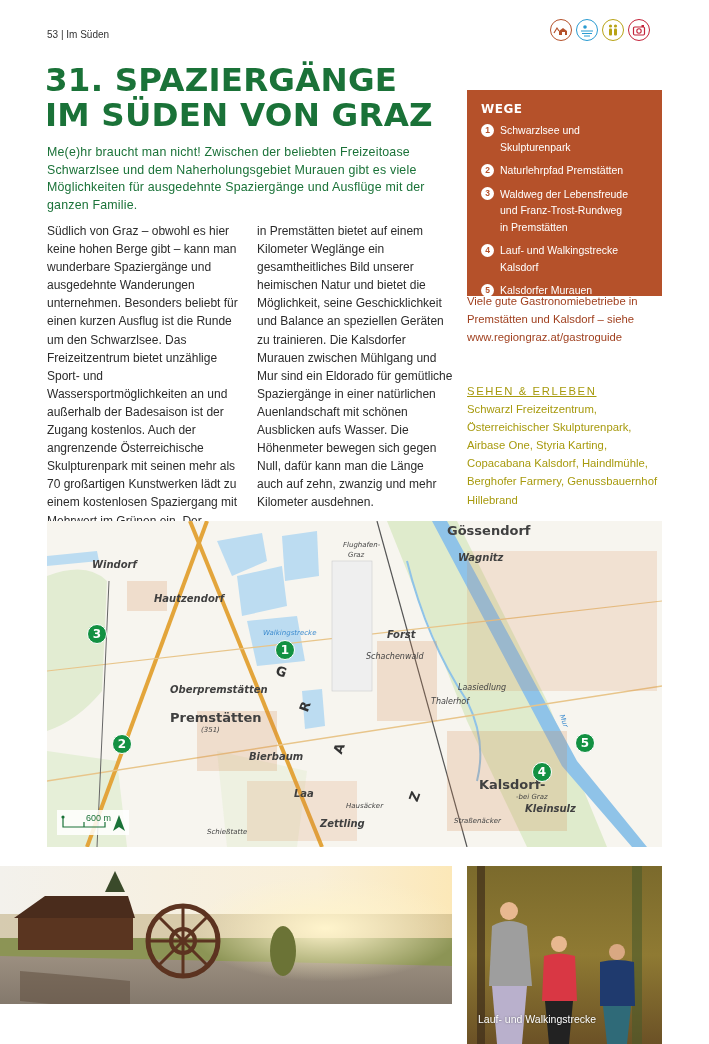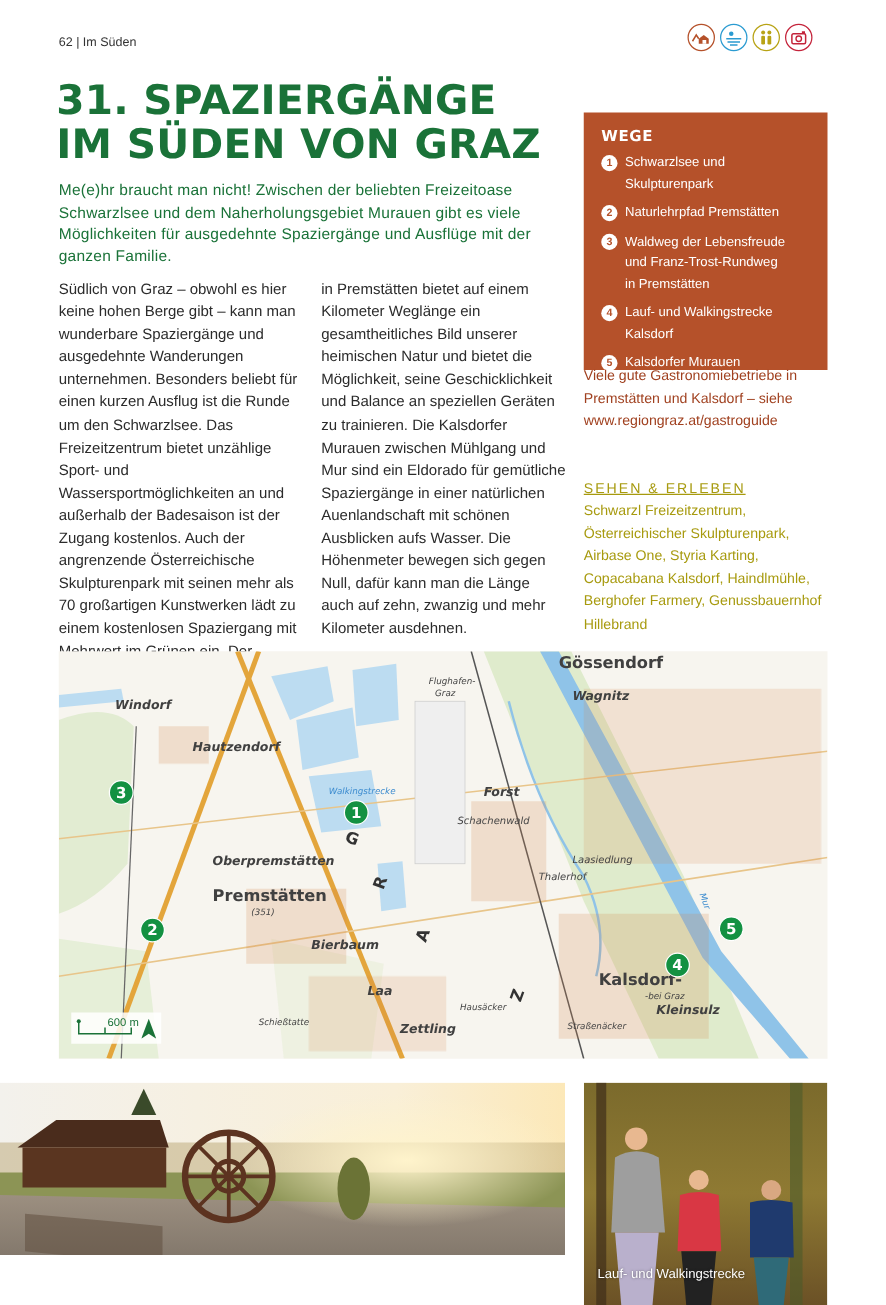--- a/index.html
+++ b/index.html
@@ -79,21 +79,21 @@
   #scale-text { position: absolute; left: 29px; top: 3px; font-size: 9px; color: #1a7238; }
 
   
   #photo-mill { left: 0; top: 866px; width: 452px; height: 138px; overflow: hidden; }
   #photo-walk { left: 467px; top: 866px; width: 195px; height: 178px; overflow: hidden; }
   .photo-caption { position: absolute; color: #fff; font-size: 10.5px; text-shadow: 0 0 2px rgba(0,0,0,0.5); }
 </style>
 </head>
 <body>
 
-<div id="page-header" class="abs">62 | Im Süden</div>
+<div id="page-header" class="abs">53 | Im Süden</div>
 
 <div id="category-icons" class="abs">
   <div class="cat-icon" style="border-color:#b5512a">
     <svg viewBox="0 0 16 16">
         <path d="M1 11 L4 6 L6 9" stroke="#b5512a" fill="none" stroke-width="1.2"></path>
         <path d="M6 9 L10 6 L14 9 L14 13 L6 13 Z" fill="#b5512a"></path>
         <rect x="9" y="10" width="3" height="3" fill="#fff"></rect>
       </svg>
   </div>
   <div class="cat-icon" style="border-color:#2a9bd1">
@@ -213,22 +213,22 @@
   <span class="map-label" style="left:340px;top:108px">Forst</span>
   <span class="map-label small" style="left:290px;top:131px;font-size:8px">Schachenwald</span>
   <span class="map-label small" style="left:382px;top:162px;font-size:8px">Laasiedlung</span>
   <span class="map-label small" style="left:355px;top:176px;font-size:8px;font-style:italic">Thalerhof</span>
   <span class="map-label" style="left:123px;top:163px">Oberpremstätten</span>
   <span class="map-label big" style="left:123px;top:189px">Premstätten</span>
   <span class="map-label small" style="left:125px;top:205px">(351)</span>
   <span class="map-label" style="left:202px;top:230px">Bierbaum</span>
   <span class="map-label" style="left:247px;top:267px">Laa</span>
   <span class="map-label" style="left:273px;top:297px">Zettling</span>
-  <span class="map-label small" style="left:131px;top:293px;font-style:italic">Schießtatte</span>
-  <span class="map-label small" style="left:292px;top:281px;">Hausäcker</span>
+  <span class="map-label small" style="left:131px;top:307px;font-style:italic">Schießtatte</span>
+  <span class="map-label small" style="left:270px;top:281px;">Hausäcker</span>
   <span class="map-label big" style="left:432px;top:256px;font-size:13px">Kalsdorf-</span>
   <span class="map-label small" style="left:440px;top:272px">-bei Graz</span>
   <span class="map-label" style="left:478px;top:282px">Kleinsulz</span>
   <span class="map-label small" style="left:378px;top:296px;font-style:italic">Straßenäcker</span>
   <span class="map-label blue" style="left:510px;top:196px;transform:rotate(70deg)">Mur</span>
 
   <span class="map-label" style="left:229px;top:143px;font-size:13px;font-style:normal;color:#333;transform:rotate(20deg)">G</span>
   <span class="map-label" style="left:253px;top:178px;font-size:13px;font-style:normal;color:#333;transform:rotate(-70deg)">R</span>
   <span class="map-label" style="left:287px;top:220px;font-size:13px;font-style:normal;color:#333;transform:rotate(-70deg)">A</span>
   <span class="map-label" style="left:363px;top:268px;font-size:13px;font-style:normal;color:#333;transform:rotate(-70deg)">Z</span>

